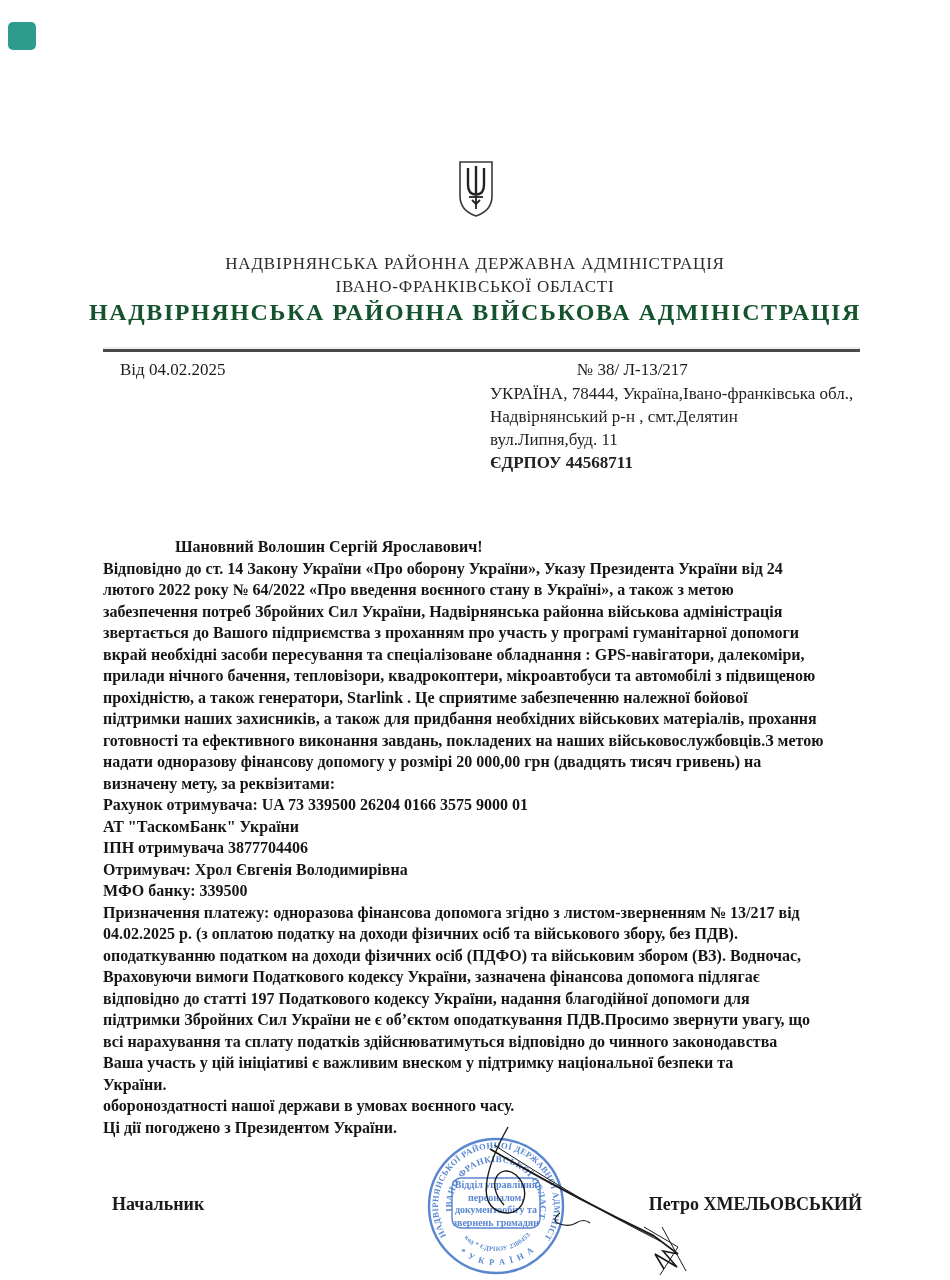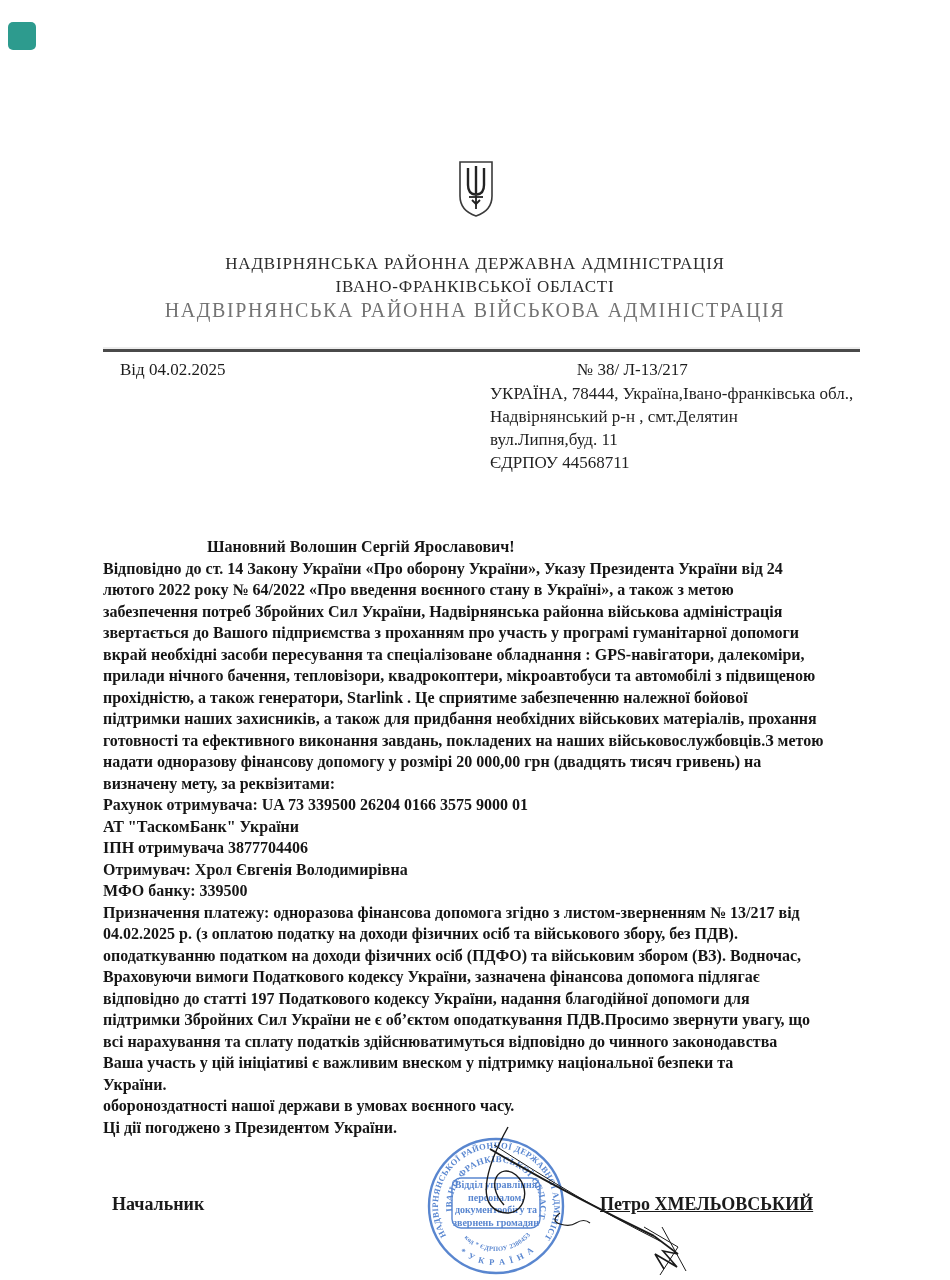--- a/index.html
+++ b/index.html
@@ -5,32 +5,32 @@
   html,body{margin:0;padding:0;background:#ffffff;}
   .page{
     position:relative;width:906px;height:1280px;background:#ffffff;
     font-family:"Liberation Serif","DejaVu Serif",serif;color:#1c1c1c;overflow:hidden;
   }
   .corner-badge{position:absolute;left:8px;top:22px;width:28px;height:28px;border-radius:5px;background:var(--badge_teal,#2d9b8e);}
   .emblem{position:absolute;left:456px;top:160px;}
   .hdr{position:absolute;left:0;width:950px;text-align:center;color:#2b2b2b;}
   .hdr1{top:254px;font-size:17px;letter-spacing:.8px;}
   .hdr2{top:277px;font-size:17px;letter-spacing:.8px;}
-  .hdr3{top:299px;font-size:20px;font-weight:normal;letter-spacing:1.6px;color:#737373;}
+  .hdr3{top:299px;font-size:24px;font-weight:bold;letter-spacing:1.6px;color:#14532d;}
   .divider{position:absolute;left:103px;top:349px;width:757px;height:3px;background:#4a4a4a;box-shadow:0 -2px 0 rgba(0,0,0,.07);}
   .meta-date{position:absolute;left:120px;top:360px;font-size:17px;}
   .meta-number{position:absolute;left:577px;top:360px;font-size:17px;}
   .recipient{position:absolute;left:490px;top:382px;font-size:17px;line-height:23px;color:#222;}
-  .recipient .edrpou{font-weight:normal;}
+  .recipient .edrpou{font-weight:bold;}
   .body{position:absolute;left:103px;top:536px;width:760px;font-size:16px;font-weight:bold;line-height:21.5px;color:#161616;}
   .body .line{white-space:nowrap;}
-  .body .greeting{margin-left:104px;}
+  .body .greeting{margin-left:72px;}
   .sig-row{position:absolute;left:0;top:1194px;width:950px;font-size:18px;font-weight:bold;color:#1a1a1a;}
   .sig-position{position:absolute;left:112px;top:0;}
-  .sig-name{position:absolute;left:600px;width:262px;top:0;text-align:left;text-decoration:underline;}
+  .sig-name{position:absolute;left:600px;width:262px;top:0;text-align:right;}
   .stamp{position:absolute;left:426px;top:1136px;opacity:.92;}
   .stamp text{font-family:"Liberation Serif","DejaVu Serif",serif;fill:var(--stamp_blue,#4b7ccc);font-weight:bold;}
   .stamp .ring-outer-top{font-size:8.5px;letter-spacing:.4px;}
   .stamp .ring-outer-bottom{font-size:8.5px;letter-spacing:1.5px;}
   .stamp .ring-inner-top{font-size:9px;letter-spacing:.5px;}
   .stamp .ring-inner-bottom{font-size:6.5px;letter-spacing:.3px;}
   .stamp .center-line{font-size:10px;text-anchor:middle;}
   .stamp circle,.stamp rect{fill:none;stroke:var(--stamp_blue,#4b7ccc);}
   .ink{position:absolute;left:430px;top:1115px;}
   .ink path{stroke:#1a1a1a;fill:none;}

